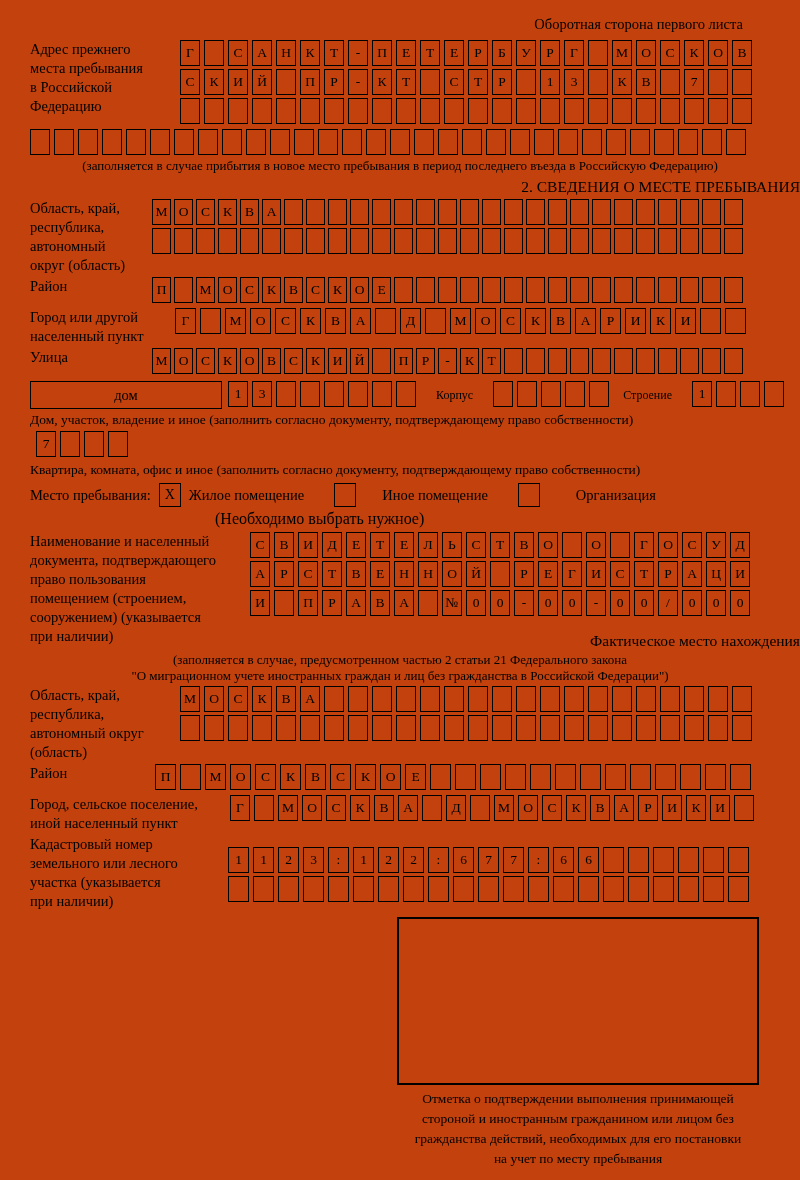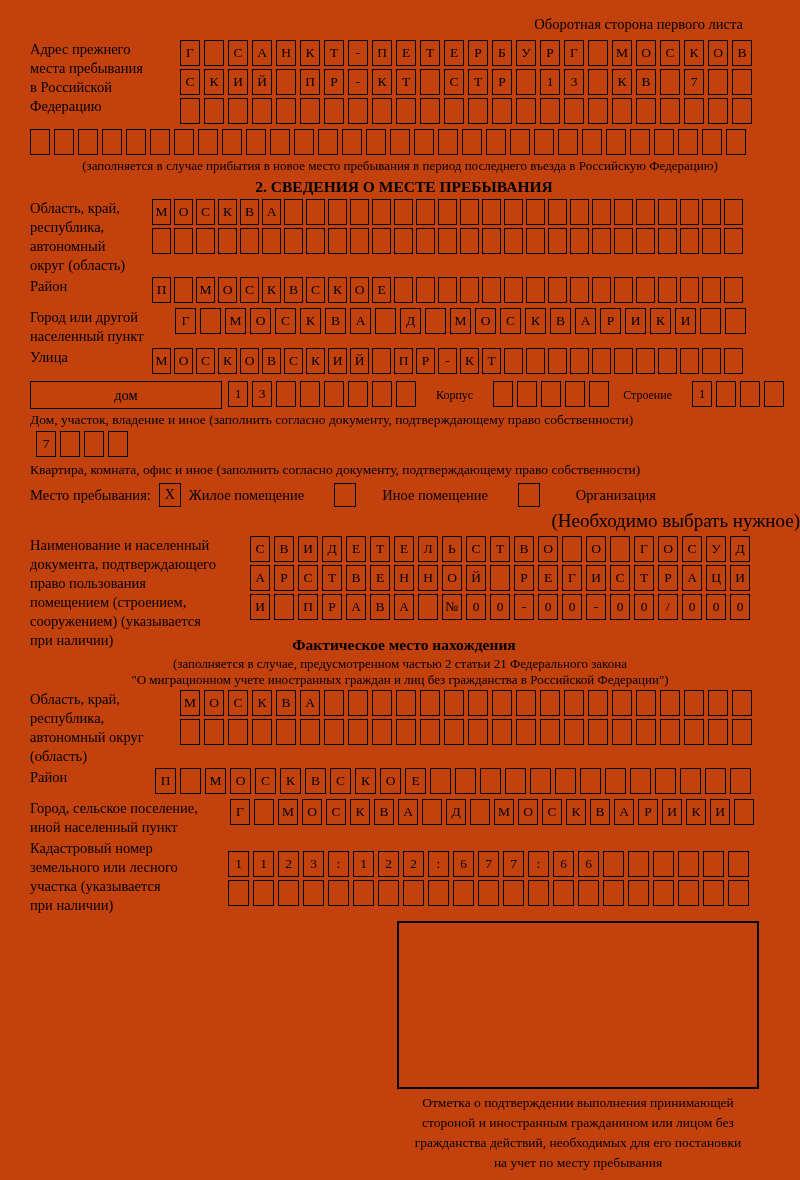--- a/index.html
+++ b/index.html
@@ -20,21 +20,21 @@
   .cell {
     box-sizing:border-box; flex:0 0 auto; width:20px; height:26px;
     border:1.8px solid #000; display:inline-flex; align-items:center; justify-content:center;
     font-size:13.5px; line-height:1;
   }
   .p22 { gap:3px; } .p22 .cell { width:19px; }
   .p25 { gap:4px; } .p25 .cell { width:21px; }
 
   .cap { font-size:13px; text-align:center; margin-top:2px; }
   .cap-left { font-size:13.5px; margin:2px 8px 2px 30px; }
-  .sec-title { text-align:center; font-weight:bold; font-size:15.5px; margin-top:4px;padding-left:8px; }
+  .sec-title { text-align:right; font-weight:normal; font-size:15.5px; margin-top:4px;padding-left:8px; }
 
   .wbox { box-sizing:border-box; border:1.8px solid #000; height:28px;
           display:flex; align-items:center; justify-content:center; font-size:14.5px; flex:0 0 auto; }
   .dom-box{ width:192px; } .kv-box{ width:138px; }
   .inline-lbl { margin:0 20px; align-self:center; font-size:12px; flex:0 0 auto; }
 
   .chk { box-sizing:border-box; width:22px; height:24px; border:1.8px solid #000;
          display:inline-flex; align-items:center; justify-content:center; font-size:14px; flex:0 0 auto; }
   .mesto-row { display:flex; align-items:center; margin-left:30px; margin-top:4px; height:26px; }
 
@@ -384,21 +384,21 @@
 
   <div class="mesto-row">
     <span>Место пребывания:</span>
     <span class="chk" style="margin-left:8px">X</span>
     <span style="margin-left:8px">Жилое помещение</span>
     <span class="chk" style="margin-left:30px"></span>
     <span style="margin-left:26px">Иное помещение</span>
     <span class="chk" style="margin-left:30px"></span>
     <span style="margin-left:36px">Организация</span>
   </div>
-  <div class="cap" style="text-align:right; margin-left:215px; font-size:19px">(Необходимо выбрать нужное)</div>
+  <div class="cap" style="text-align:left; margin-left:215px; font-size:16px">(Необходимо выбрать нужное)</div>
 
   <div class="frow mt4" style="height:96px">
     <div class="lbl w220">
         <div>Наименование и населенный</div>
         <div>документа, подтверждающего</div>
         <div>право пользования</div>
         <div>помещением (строением,</div>
         <div>сооружением) (указывается</div>
         <div>при наличии)</div>
       </div>

